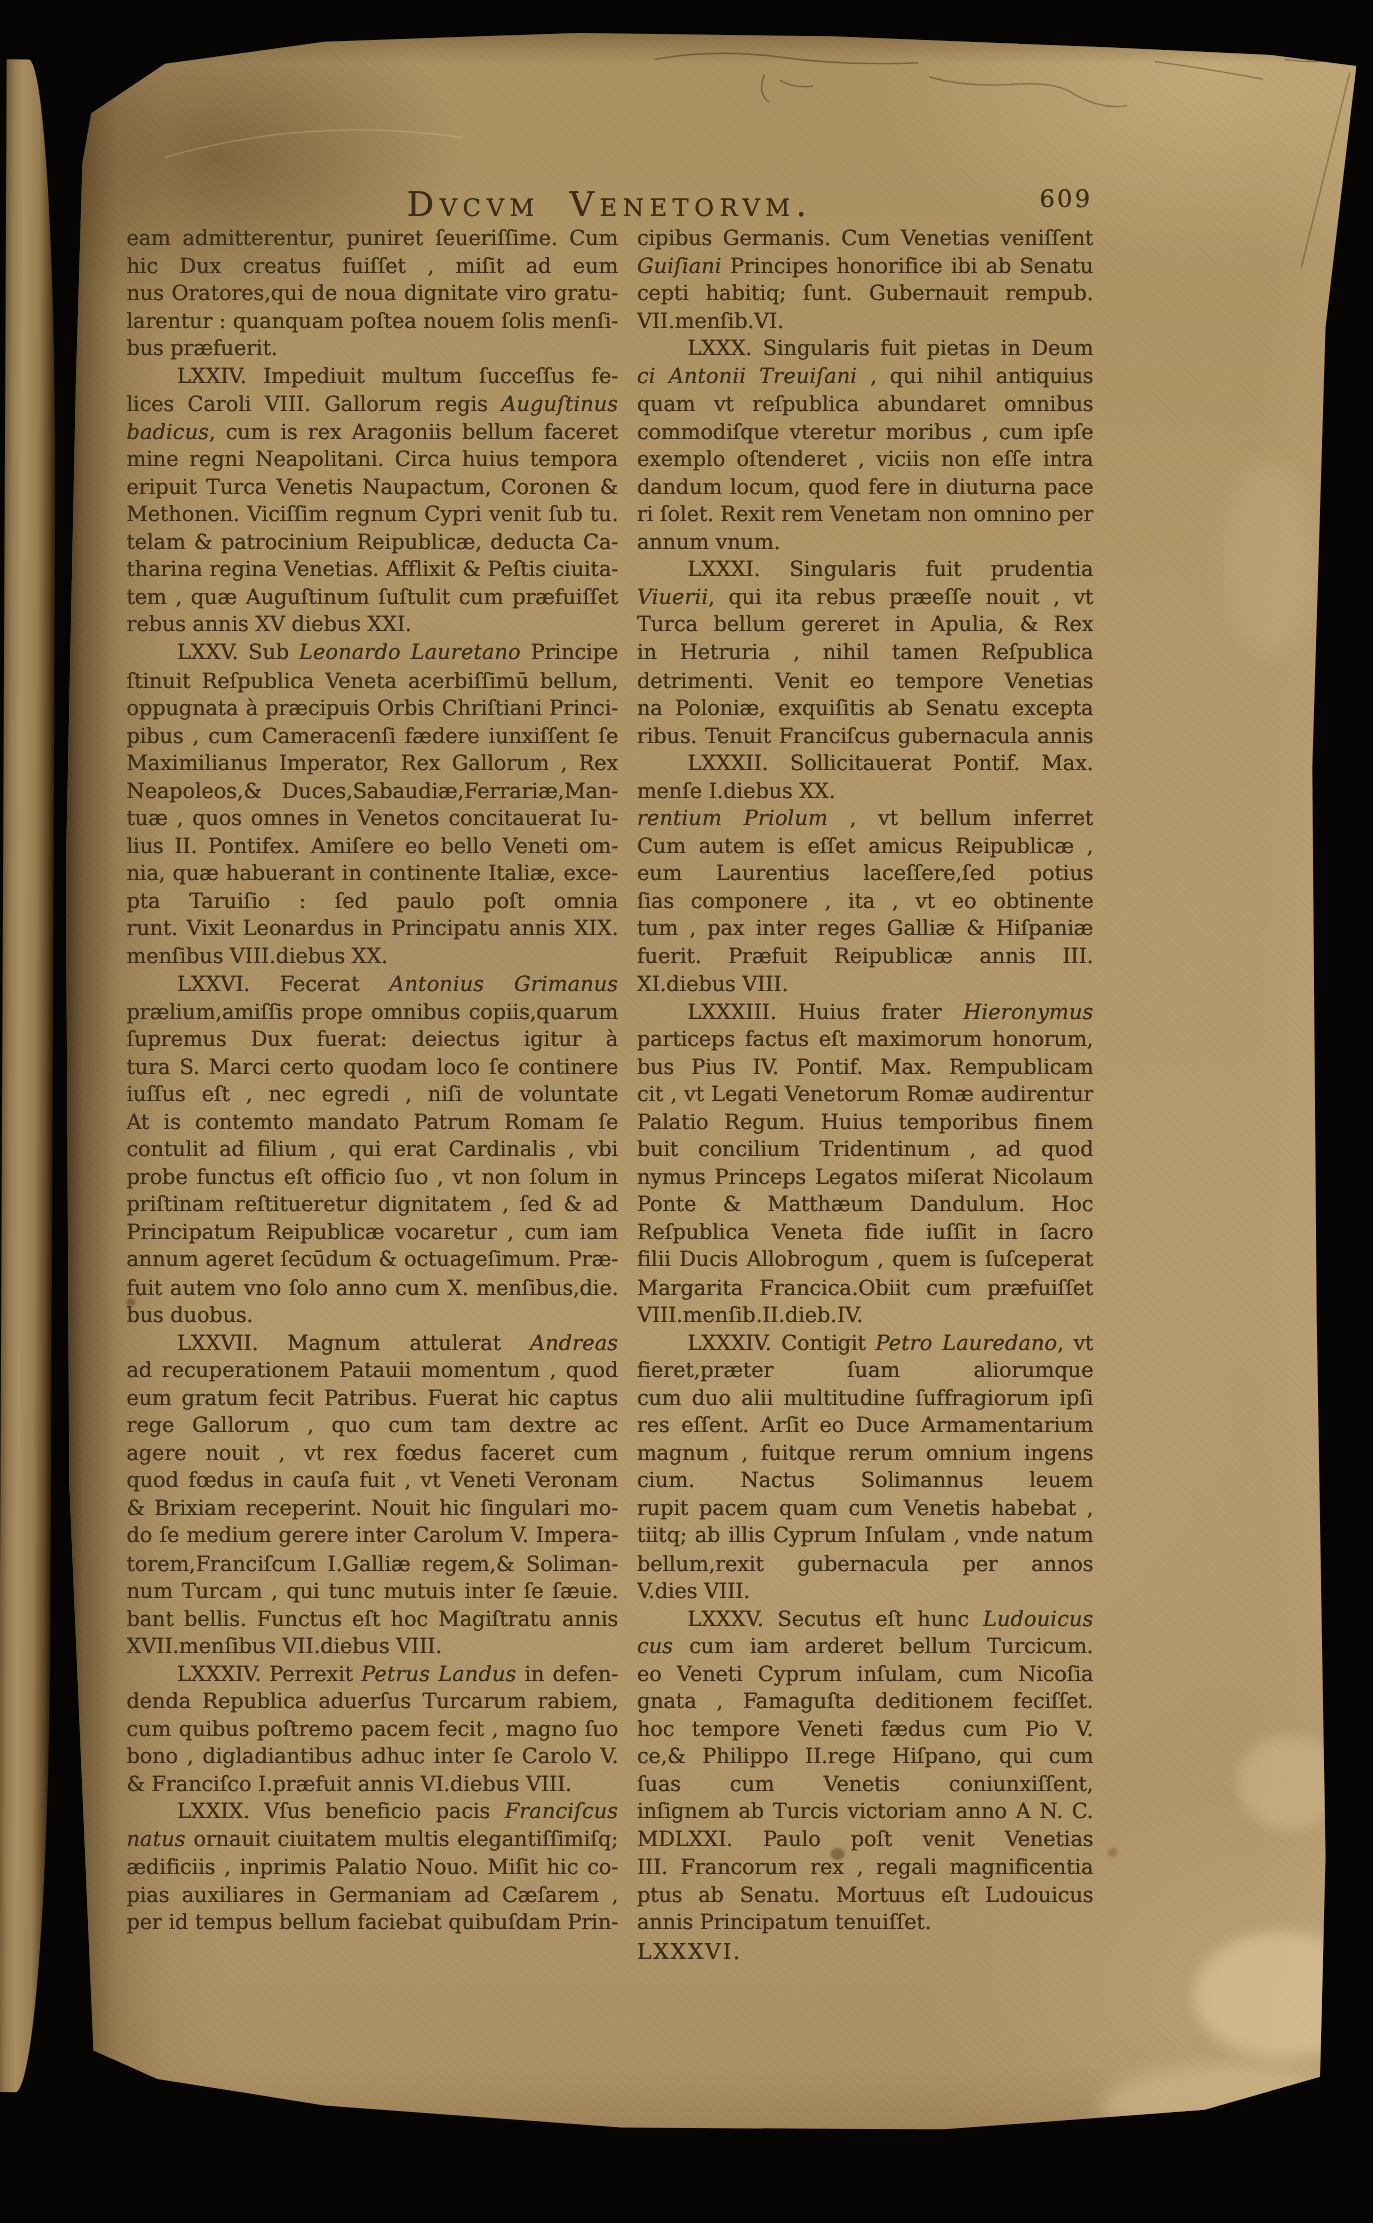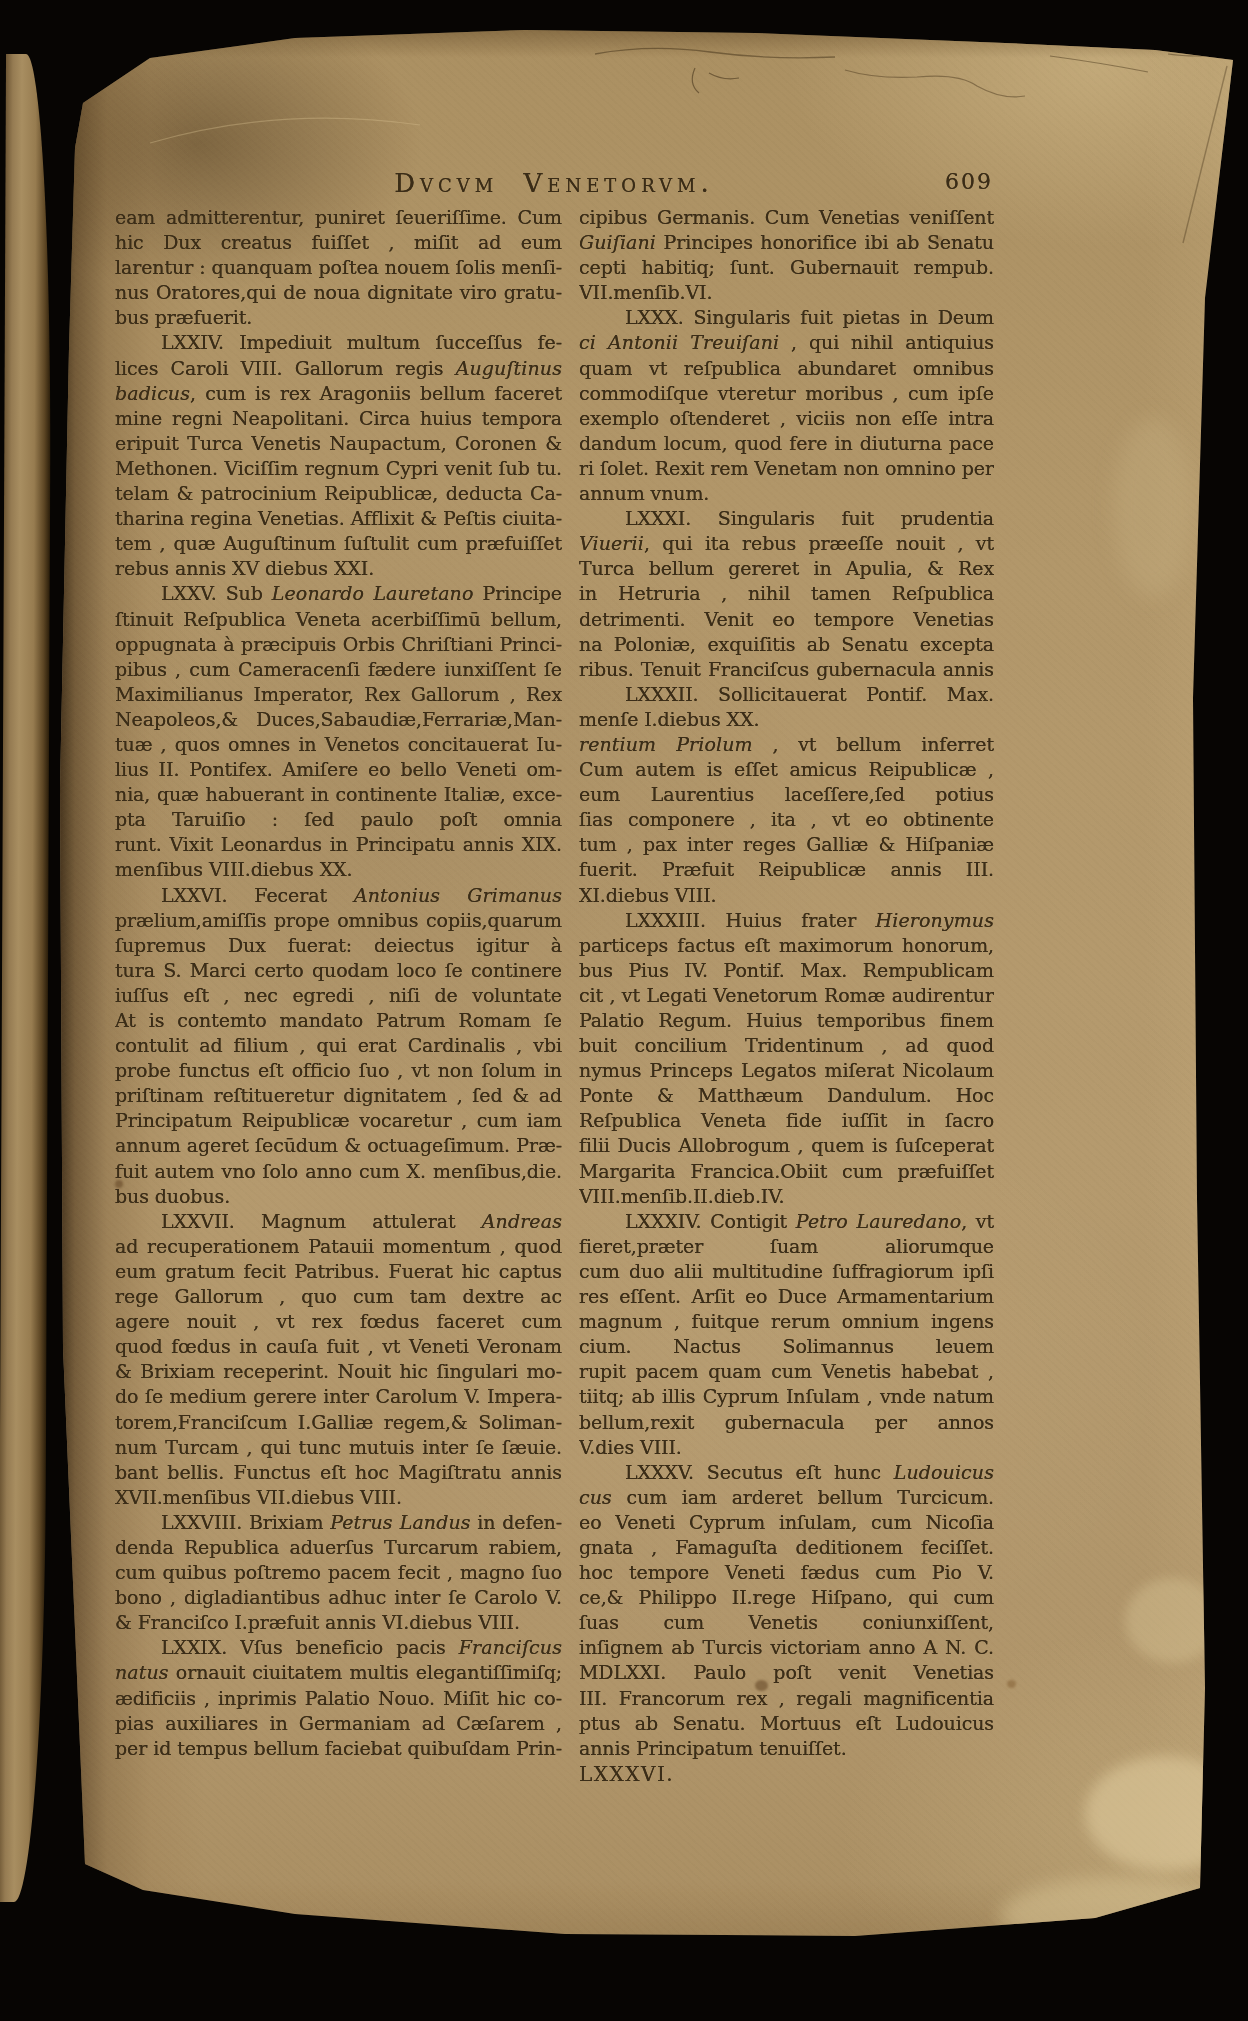--- a/index.html
+++ b/index.html
@@ -38,21 +38,21 @@
   .speck{position:absolute;border-radius:50%;pointer-events:none;background:rgba(96,68,34,.55);filter:blur(1px);}
   .sp1{left:700px;top:1652px;width:13px;height:11px;}
   .sp2{left:952px;top:1652px;width:9px;height:8px;background:rgba(128,92,48,.5);}
   .sp3{left:60px;top:1152px;width:8px;height:8px;}
   .sp4{left:262px;top:612px;width:6px;height:6px;background:rgba(96,68,34,.35);}
   .sp5{left:880px;top:208px;width:7px;height:6px;background:rgba(96,68,34,.3);}
   .marks{position:absolute;left:0;top:0;pointer-events:none;}
   
   .header{position:absolute;left:60px;top:140px;width:878px;height:34px;color:#3a2c17;}
   .title{position:absolute;left:0;right:0;text-align:center;font-variant:small-caps;
-    font-size:26px;letter-spacing:5px;word-spacing:12px;
+    font-size:31px;letter-spacing:5px;word-spacing:12px;
     text-shadow:0 0 .5px rgba(58,44,22,.85);}
   .pageno{position:absolute;right:0;top:1px;font-size:22px;letter-spacing:2px;
     text-shadow:0 0 .5px rgba(58,44,22,.85);text-align:right;}
   
   .text{position:absolute;left:60px;top:177px;width:880px;color:#3b2d18;}
   .col{position:absolute;top:0;}
   .col-left{left:0;width:447px;}
   .col-right{left:464px;width:415px;}
   .tl{height:25.1px;line-height:25.1px;font-size:19px;letter-spacing:-.1px;
       text-align:justify;text-align-last:justify;overflow:hidden;
@@ -95,22 +95,22 @@
     <div class="header">
       <div class="title">Dvcvm Venetorvm.</div>
       <div class="pageno">609</div>
     </div>
 
     <div class="text">
       <div class="col col-left">
         <div class="lines">
             <div class="tl"><span>eam admitterentur, puniret ſeueriſſime.  Cum</span></div>
             <div class="tl"><span>hic Dux creatus fuiſſet , miſit ad eum Ottoman-</span></div>
+            <div class="tl"><span>nus Oratores,qui de noua dignitate viro gratu-</span></div>
             <div class="tl"><span>larentur : quanquam poſtea nouem ſolis menſi-</span></div>
-            <div class="tl"><span>nus Oratores,qui de noua dignitate viro gratu-</span></div>
             <div class="tl rag"><span>bus præfuerit.</span></div>
             <div class="tl ind"><span>LXXIV.  Impediuit multum ſucceſſus fe-</span></div>
             <div class="tl"><span>lices Caroli VIII. Gallorum regis </span><i>Auguſtinus Bar-</i></div>
             <div class="tl"><i>badicus</i><span>, cum is rex Aragoniis bellum faceret no-</span></div>
             <div class="tl"><span>mine regni Neapolitani.   Circa huius tempora</span></div>
             <div class="tl"><span>eripuit Turca Venetis Naupactum, Coronen &amp;</span></div>
             <div class="tl"><span>Methonen. Viciſſim regnum Cypri venit ſub tu.</span></div>
             <div class="tl"><span>telam &amp; patrocinium Reipublicæ, deducta Ca-</span></div>
             <div class="tl"><span>tharina regina Venetias. Afflixit &amp; Peſtis ciuita-</span></div>
             <div class="tl"><span>tem , quæ Auguſtinum ſuſtulit cum præfuiſſet</span></div>
@@ -145,21 +145,21 @@
             <div class="tl"><span>eum gratum fecit Patribus.  Fuerat hic captus à</span></div>
             <div class="tl"><span>rege Gallorum , quo cum tam dextre ac ſolerter</span></div>
             <div class="tl"><span>agere nouit , vt rex fœdus faceret cum Venetis,</span></div>
             <div class="tl"><span>quod fœdus in cauſa fuit , vt Veneti Veronam</span></div>
             <div class="tl"><span>&amp; Brixiam receperint. Nouit hic ſingulari mo-</span></div>
             <div class="tl"><span>do ſe medium gerere inter Carolum V. Impera-</span></div>
             <div class="tl"><span>torem,Franciſcum I.Galliæ regem,&amp; Soliman-</span></div>
             <div class="tl"><span>num Turcam ,  qui tunc mutuis inter ſe ſæuie.</span></div>
             <div class="tl"><span>bant bellis.   Functus eſt hoc Magiſtratu annis</span></div>
             <div class="tl rag"><span>XVII.menſibus VII.diebus VIII.</span></div>
-            <div class="tl ind"><span>LXXVIII.  Brixiam </span><i>Petrus Landus</i><span> in defen-</span></div>
+            <div class="tl ind"><span>LXXXIV.  Perrexit </span><i>Petrus Landus</i><span> in defen-</span></div>
             <div class="tl"><span>denda Republica aduerſus Turcarum rabiem,</span></div>
             <div class="tl"><span>cum quibus poſtremo pacem fecit , magno ſuo</span></div>
             <div class="tl"><span>bono , digladiantibus adhuc inter ſe Carolo V.</span></div>
             <div class="tl rag"><span>&amp; Franciſco I.præfuit annis VI.diebus VIII.</span></div>
             <div class="tl ind"><span>LXXIX.   Vſus beneficio pacis </span><i>Franciſcus Do-</i></div>
             <div class="tl"><i>natus</i><span> ornauit ciuitatem multis elegantiſſimiſq;</span></div>
             <div class="tl"><span>ædificiis , inprimis Palatio Nouo.  Miſit hic co-</span></div>
             <div class="tl"><span>pias auxiliares in Germaniam ad Cæſarem , qui</span></div>
             <div class="tl"><span>per id tempus bellum faciebat quibuſdam Prin-</span></div>
           </div>

